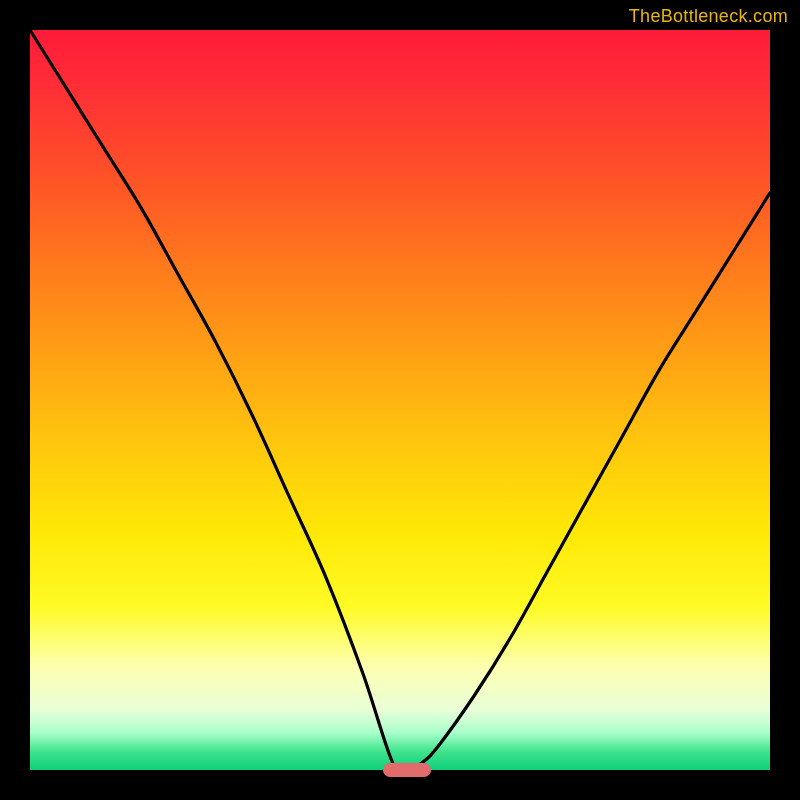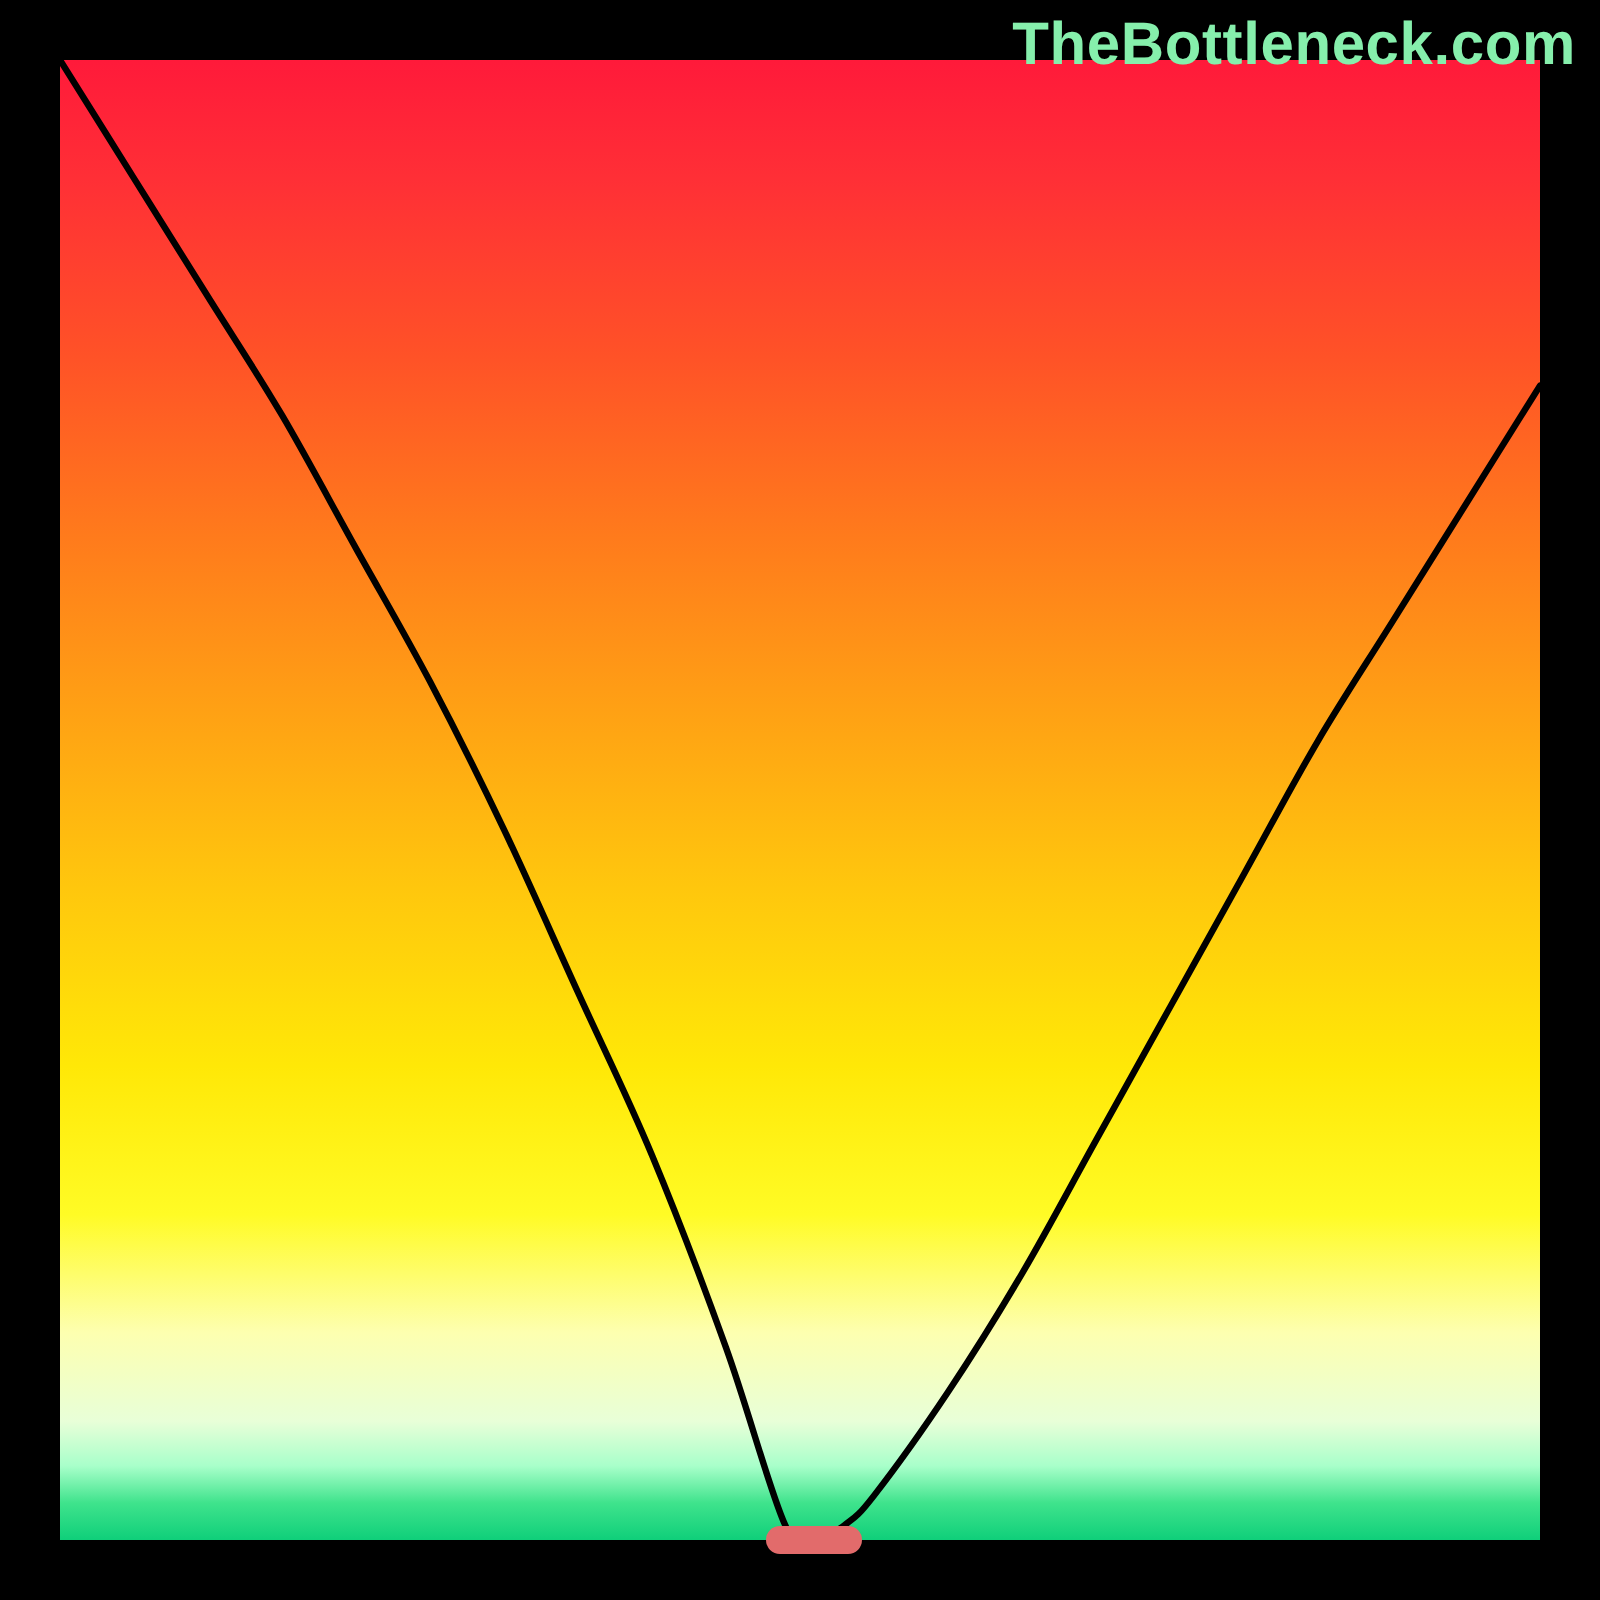--- a/index.html
+++ b/index.html
@@ -36,23 +36,23 @@
       #e8ffd8 92%,
       #a8ffca 95%,
       #3fe38c 97.5%,
       #0fcf7a 100%
     );
   }
   .watermark {
     position: absolute;
     top: 6px;
     right: 12px;
-    color: #86efac;
-    font-size: 30px;
-    font-weight: 700;
+    color: #eab308;
+    font-size: 18px;
+    font-weight: 400;
     letter-spacing: 0.3px;
     user-select: none;
   }
   svg.curve {
     position: absolute;
     left: 0;
     top: 0;
     width: 740px;
     height: 740px;
   }

